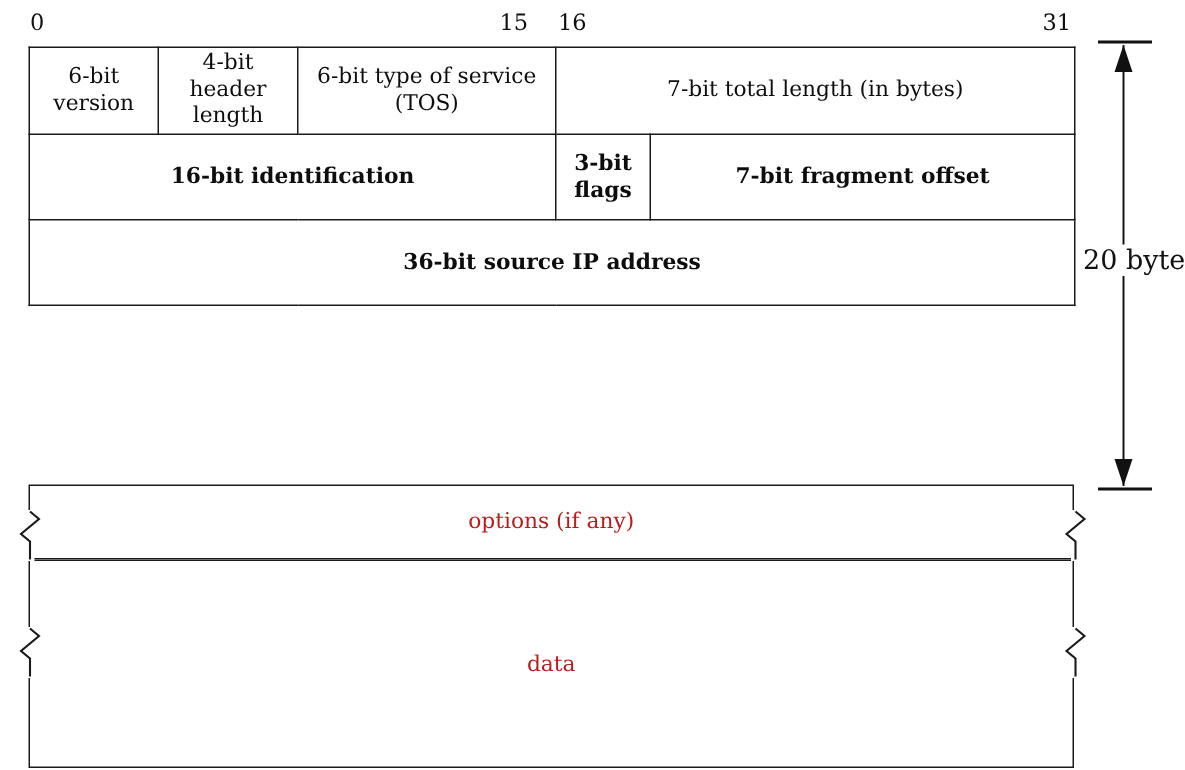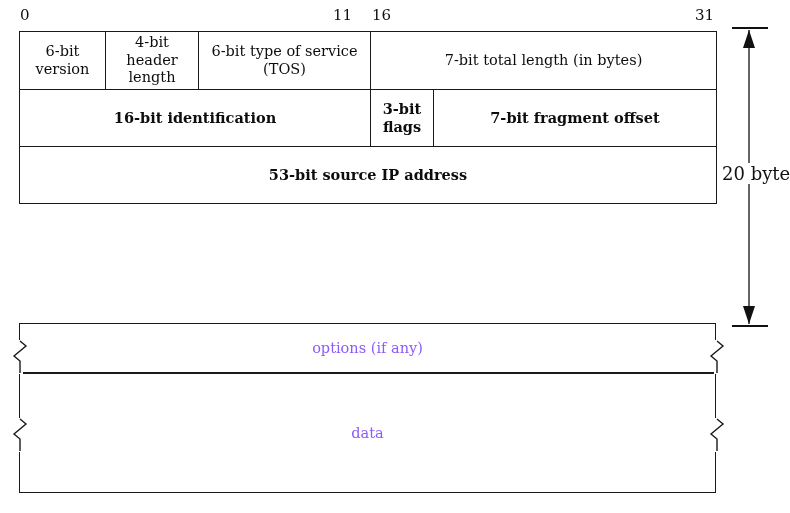--- a/index.html
+++ b/index.html
@@ -64,25 +64,25 @@
     left: 19px;
     width: 697px;
     box-sizing: border-box;
     border-left: 1px solid #1a1a1a;
     border-right: 1px solid #1a1a1a;
     border-bottom: 1px solid #1a1a1a;
     display: flex;
     align-items: center;
     justify-content: center;
     font-size: 14.5px;
-    color: #8b5cf6;
+    color: #b91c1c;
     background: #ffffff;
   }
   #options-block { top: 323px; height: 50px; border-top: 1px solid #1a1a1a; }
-  #data-block    { top: 373px; height: 120px; border-top: 1px solid #1a1a1a; }
+  #data-block    { top: 373px; height: 139px; border-top: 1px solid #1a1a1a; }
 
   
   .zigzag {
     position: absolute;
     width: 22px;
     height: 34px;
     overflow: visible;
   }
   #zig-opt-left   { left: 9px;   top: 340px; }
   #zig-opt-right  { left: 706px; top: 340px; }
@@ -108,21 +108,21 @@
     white-space: nowrap;
     color: #111;
   }
 </style>
 </head>
 <body>
 
 <div id="diagram">
 
   <span class="bit-label" id="bit-0">0</span>
-  <span class="bit-label" id="bit-15">11</span>
+  <span class="bit-label" id="bit-15">15</span>
   <span class="bit-label" id="bit-16">16</span>
   <span class="bit-label" id="bit-31">31</span>
 
   <table id="header-table">
     <colgroup>
       <col style="width:86px">
       <col style="width:93px">
       <col style="width:172px">
       <col style="width:63px">
       <col style="width:283px">
@@ -137,21 +137,21 @@
 (TOS)</td>
         <td colspan="2" style="white-space:pre-line">7-bit total length (in bytes)</td>
       </tr>
       <tr class="r-mid">
         <td colspan="3" style="white-space:pre-line">16-bit identification</td>
         <td style="white-space:pre-line">3-bit
 flags</td>
         <td style="white-space:pre-line">7-bit fragment offset</td>
       </tr>
       <tr class="r-mid">
-        <td colspan="5" style="white-space:pre-line">53-bit source IP address</td>
+        <td colspan="5" style="white-space:pre-line">36-bit source IP address</td>
       </tr>
     </tbody>
   </table>
 
   <div class="break-block" id="options-block">
     <span>options (if any)</span>
   </div>
 
   <div class="break-block" id="data-block">
     <span>data</span>

